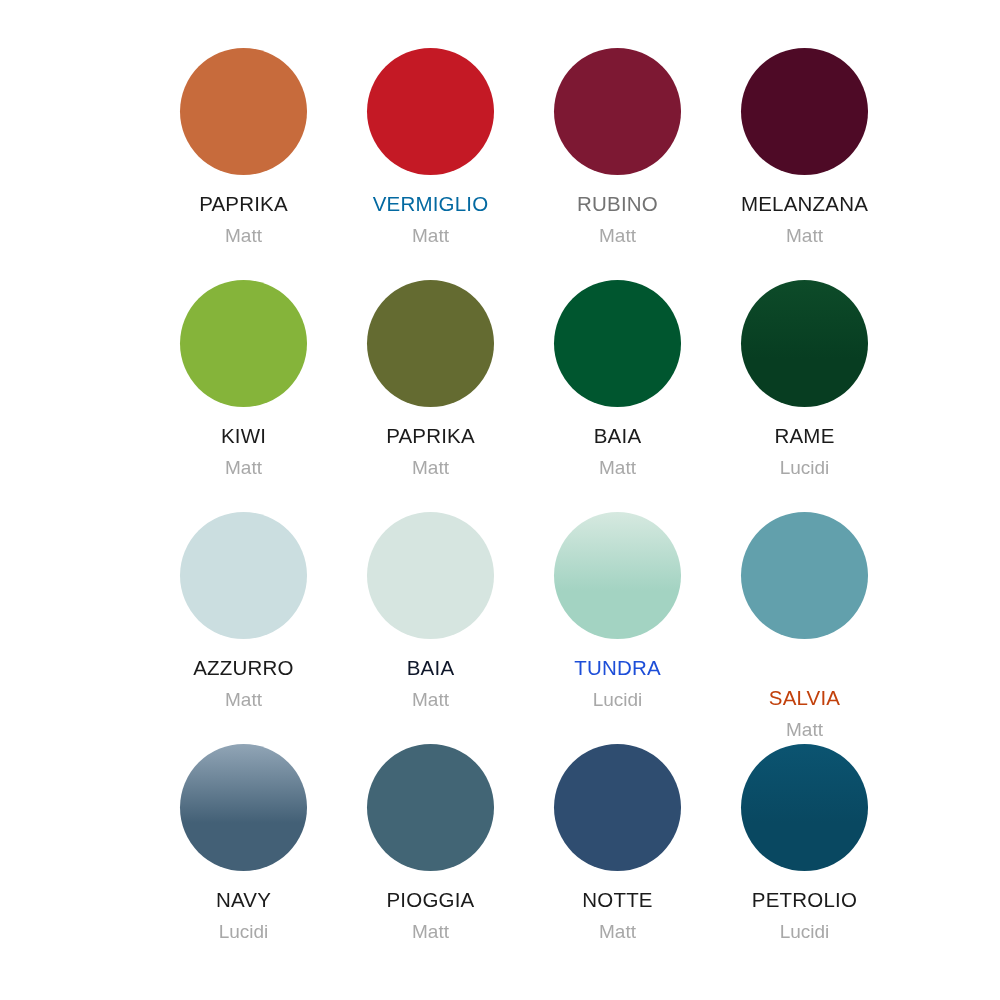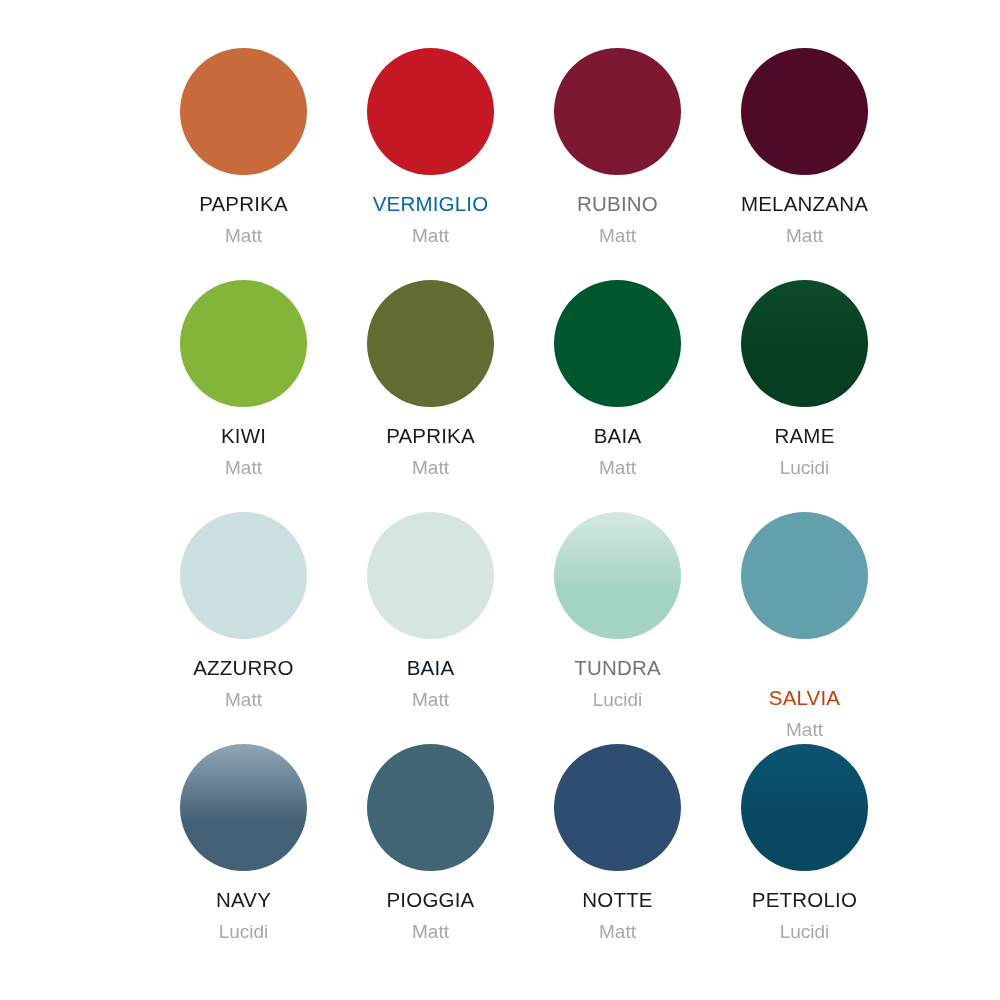--- a/index.html
+++ b/index.html
@@ -110,21 +110,21 @@
       <div class="swatch-name" style="color: rgb(27, 27, 27);">AZZURRO</div>
       <div class="swatch-finish" style="color: rgb(168, 168, 168);">Matt</div>
     </div>
     <div class="swatch-cell">
       <div class="swatch-disc" style="background: rgb(214, 229, 224);"></div>
       <div class="swatch-name" style="color: #0f172a;">BAIA</div>
       <div class="swatch-finish" style="color: rgb(168, 168, 168);">Matt</div>
     </div>
     <div class="swatch-cell">
       <div class="swatch-disc" style="background: linear-gradient(rgb(214, 233, 224) 0%, rgb(163, 211, 194) 62%, rgb(163, 211, 194) 100%);"></div>
-      <div class="swatch-name" style="color: #737373;">TUNDRA</div>
+      <div class="swatch-name" style="color: #1d4ed8;">TUNDRA</div>
       <div class="swatch-finish" style="color: rgb(168, 168, 168);">Lucidi</div>
     </div>
     <div class="swatch-cell">
       <div class="swatch-disc" style="background: rgb(98, 160, 172);"></div>
       <div class="swatch-name" style="color: #c2410c; margin-top: 48px;">SALVIA</div>
       <div class="swatch-finish" style="color: rgb(168, 168, 168);">Matt</div>
     </div>
     <div class="swatch-cell">
       <div class="swatch-disc" style="background: linear-gradient(rgb(145, 165, 182) 0%, rgb(67, 96, 118) 62%, rgb(67, 96, 118) 100%);"></div>
       <div class="swatch-name" style="color: rgb(27, 27, 27);">NAVY</div>

